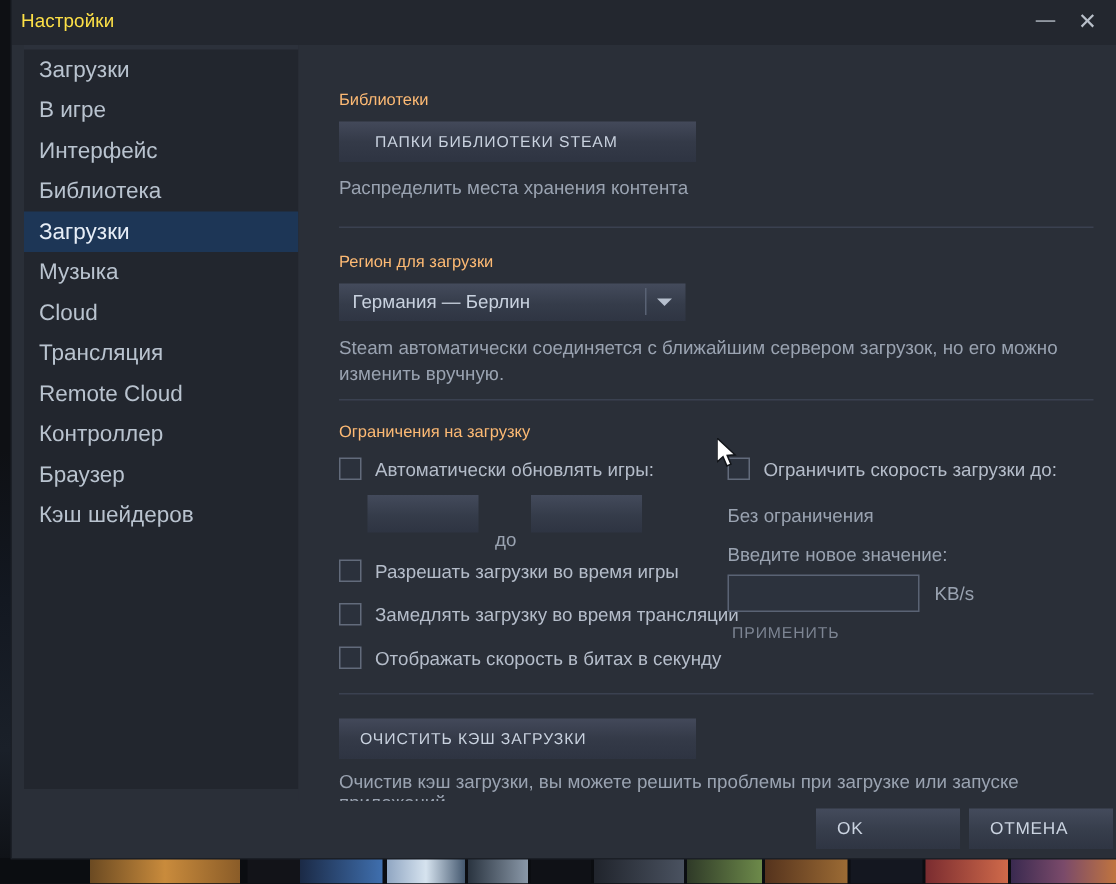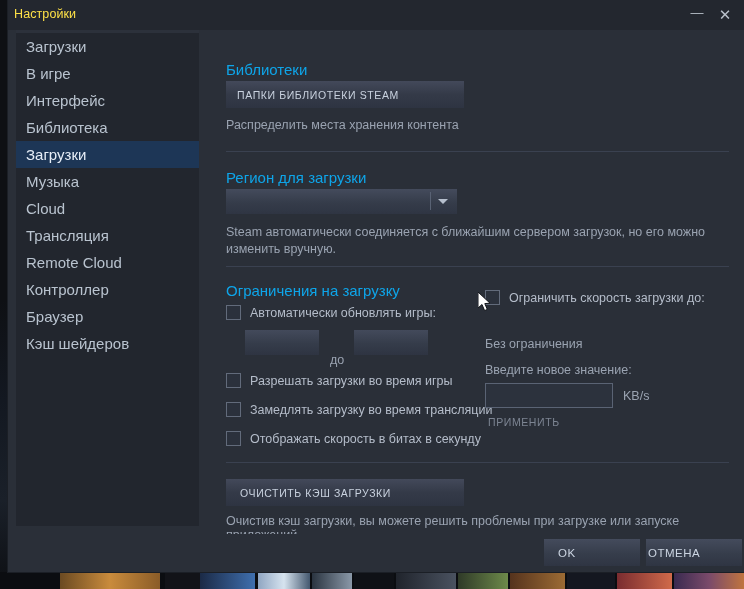--- a/index.html
+++ b/index.html
@@ -124,22 +124,22 @@
   
   #content {
     position: absolute;
     left: 191px; top: 0;
     width: 537px;
     height: 504px;
     background: #2a2f38;
     overflow: hidden;
   }
   .section-label {
-    font-size: 15px;
-    color: #0ea5e9;
+    font-size: 11px;
+    color: #fdba74;
     white-space: nowrap;
   }
   .muted-text {
     font-size: 12.5px;
     color: #9aa3b1;
   }
   .divider {
     height: 1px;
     background: #3a4150;
   }
@@ -306,29 +306,30 @@
       <div class="sidebar-item">Remote Cloud</div>
       <div class="sidebar-item">Контроллер</div>
       <div class="sidebar-item">Браузер</div>
       <div class="sidebar-item">Кэш шейдеров</div>
     </div>
 
     <div id="content">
 
       <div class="section-label" style="position:absolute;left:27px;top:31px;">Библиотеки</div>
 
-      <button class="steam-button" style="position:absolute;left:27px;top:51px;width:238px;height:27px;text-align:left;padding-left:11px;">ПАПКИ БИБЛИОТЕКИ STEAM</button>
+      <button class="steam-button" style="position:absolute;left:27px;top:51px;width:238px;height:27px;text-align:left;padding-left:24px;">ПАПКИ БИБЛИОТЕКИ STEAM</button>
 
       <div class="muted-text" style="position:absolute;left:27px;top:88px;">Распределить места хранения контента</div>
 
       <div class="divider" style="position:absolute;left:27px;top:121px;width:503px;"></div>
 
       <div class="section-label" style="position:absolute;left:27px;top:139px;">Регион для загрузки</div>
 
       <div class="steam-dropdown" style="position:absolute;left:27px;top:159px;width:231px;height:25px;">
+        <span class="dd-value">Германия — Берлин</span>
         <span class="dd-sep"></span>
         <span class="dd-arrow"></span>
       </div>
 
       <div class="muted-text" style="position:absolute;left:27px;top:194px;width:492px;line-height:17px;">Steam автоматически соединяется с ближайшим сервером загрузок, но его можно изменить вручную.</div>
 
       <div class="divider" style="position:absolute;left:27px;top:236px;width:503px;"></div>
 
       <div class="section-label" style="position:absolute;left:27px;top:252px;">Ограничения на загрузку</div>
 
@@ -349,21 +350,21 @@
       <div class="cb-row" style="left:27px;top:372px;">
         <span class="cb-box"></span>
         <span class="cb-label">Замедлять загрузку во время трансляции</span>
       </div>
 
       <div class="cb-row" style="left:27px;top:401px;">
         <span class="cb-box"></span>
         <span class="cb-label">Отображать скорость в битах в секунду</span>
       </div>
 
-      <div class="cb-row" style="left:286px;top:260px;">
+      <div class="cb-row" style="left:286px;top:275px;">
         <span class="cb-box"></span>
         <span class="cb-label">Ограничить скорость загрузки до:</span>
       </div>
 
       <div class="muted-text" style="position:absolute;left:286px;top:307px;">Без ограничения</div>
 
       <div class="muted-text" style="position:absolute;left:286px;top:333px;">Введите новое значение:</div>
 
       <div class="text-input" style="position:absolute;left:286px;top:353px;width:128px;height:25px;"></div>
       <div class="muted-text" style="position:absolute;left:424px;top:359px;">KB/s</div>
@@ -374,20 +375,20 @@
 
       <button class="steam-button" style="position:absolute;left:27px;top:449px;width:238px;height:27px;text-align:left;padding-left:14px;">ОЧИСТИТЬ КЭШ ЗАГРУЗКИ</button>
 
       <div class="muted-text" style="position:absolute;left:27px;top:484px;">Очистив кэш загрузки, вы можете решить проблемы при загрузке или запуске приложений</div>
 
     </div>
   </div>
 
   <div id="footer">
     <button class="footer-button" style="left:528px;text-align:left;padding-left:14px;">OK</button>
-    <button class="footer-button" style="left:630px;text-align:left;padding-left:2px;">ОТМЕНА</button>
+    <button class="footer-button" style="left:630px;text-align:left;padding-left:14px;">ОТМЕНА</button>
   </div>
 
 </div>
 
 <svg id="cursor" viewBox="0 0 14 20">
   <polygon points="0,0 0,16 4,12.5 6.6,18.6 9.3,17.4 6.8,11.6 12,11.2" fill="#ffffff" stroke="#12151a" stroke-width="1"></polygon>
 </svg>
 
 </body></html>

